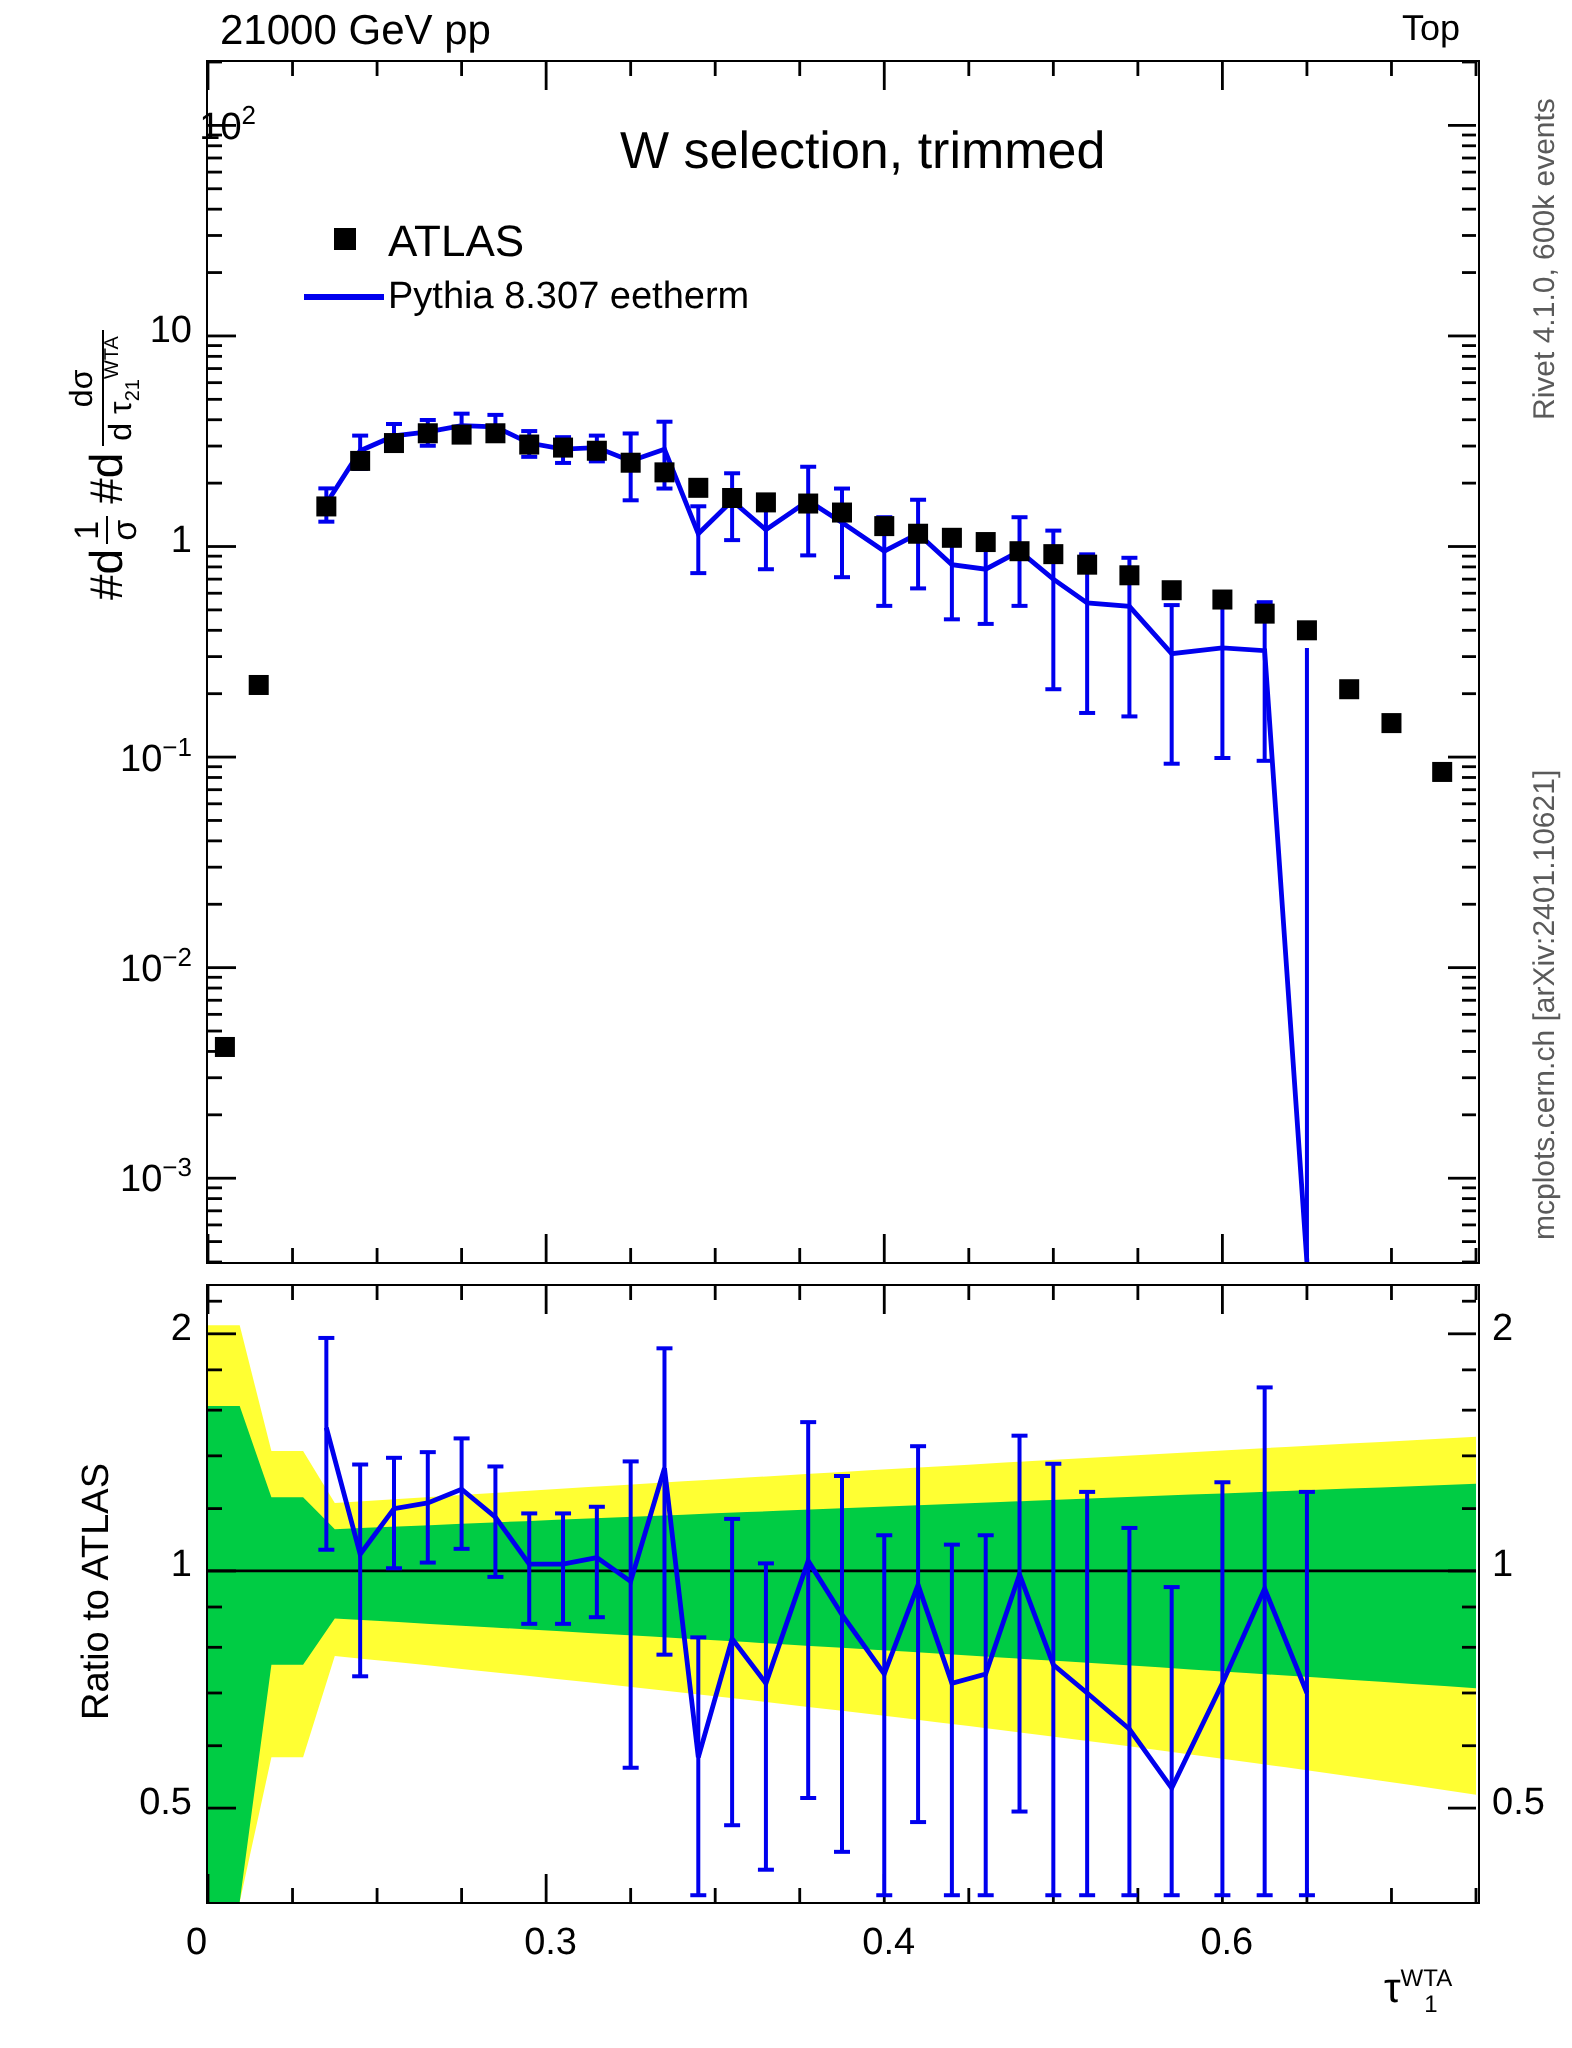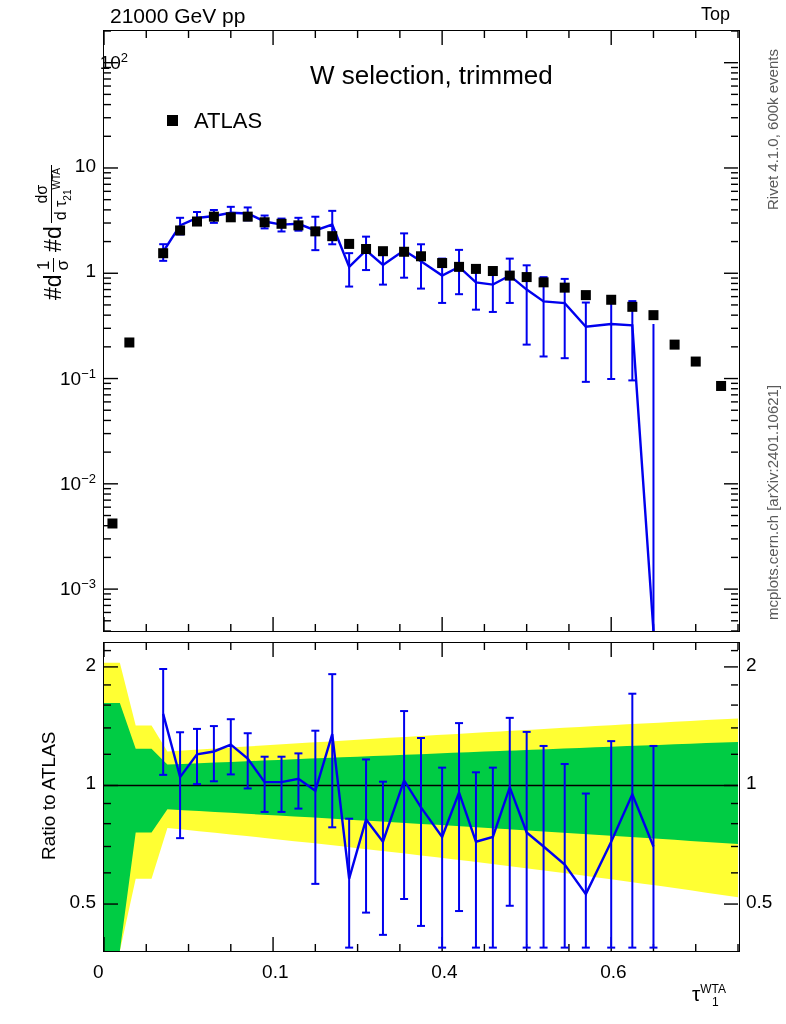--- a/index.html
+++ b/index.html
@@ -490,20 +490,26 @@
   <div class="txt" style="left:310px;top:60px;font-size:26px;">W selection, trimmed</div>
 
 
   <div style="position:absolute;left:150px;top:108px;">
     <div style="display:flex;align-items:center;height:26px;">
       <span style="display:inline-block;width:44px;text-align:center;">
         <span style="display:inline-block;width:11px;height:11px;background:#000;"></span>
       </span>
       <span style="font-size:22px;">ATLAS</span>
     </div>
+    <div style="display:flex;align-items:center;height:30px;">
+      <span style="display:inline-block;width:44px;text-align:center;">
+        <span style="display:inline-block;width:40px;height:3px;background:#0000ee;vertical-align:middle;"></span>
+      </span>
+      <span style="font-size:19px;">Pythia 8.307 eetherm</span>
+    </div>
   </div>
 
   <div id="lab-main-y">
       <div class="txt ticklab" style="right: 658px; top: 49.6931px; text-align: center; margin-left: 36px;">10<sup style="font-size:13px">2</sup></div>
       <div class="txt ticklab" style="right: 690px; top: 154.975px; text-align: right;">10</div>
       <div class="txt ticklab" style="right: 690px; top: 260.257px; text-align: right;">1</div>
       <div class="txt ticklab" style="right: 690px; top: 365.54px; text-align: right;">10<sup style="font-size:13px">−1</sup></div>
       <div class="txt ticklab" style="right: 690px; top: 470.822px; text-align: left;">10<sup style="font-size:13px">−2</sup></div>
       <div class="txt ticklab" style="right: 690px; top: 576.104px; text-align: right;">10<sup style="font-size:13px">−3</sup></div>
     </div>
@@ -512,21 +518,21 @@
       <div class="txt ticklab" style="right: 690px; top: 772.481px;">1</div>
       <div class="txt ticklab" style="right: 690px; top: 891.054px;">0.5</div>
     </div>
   <div id="lab-ratio-y-right">
       <div class="txt ticklab-r" style="left: 746px; top: 653.908px;">2</div>
       <div class="txt ticklab-r" style="left: 746px; top: 772.481px;">1</div>
       <div class="txt ticklab-r" style="left: 746px; top: 891.054px;">0.5</div>
     </div>
   <div id="lab-x">
       <div class="txt ticklab" style="left: 93px; top: 961px;">0</div>
-      <div class="txt ticklab" style="left: 262.067px; top: 961px;">0.1</div>
+      <div class="txt ticklab" style="left: 262.067px; top: 961px;">0.3</div>
       <div class="txt ticklab" style="left: 431.133px; top: 961px;">0.4</div>
       <div class="txt ticklab" style="left: 600.2px; top: 961px;">0.6</div>
     </div>
 
   <div class="txt" style="left:692px;top:982px;font-size:21px;">
     <span>τ</span><sup style="font-size:12px;">WTA</sup><sub style="font-size:12px;margin-left:-14px;">1</sub>
   </div>
 
 </div>
 

